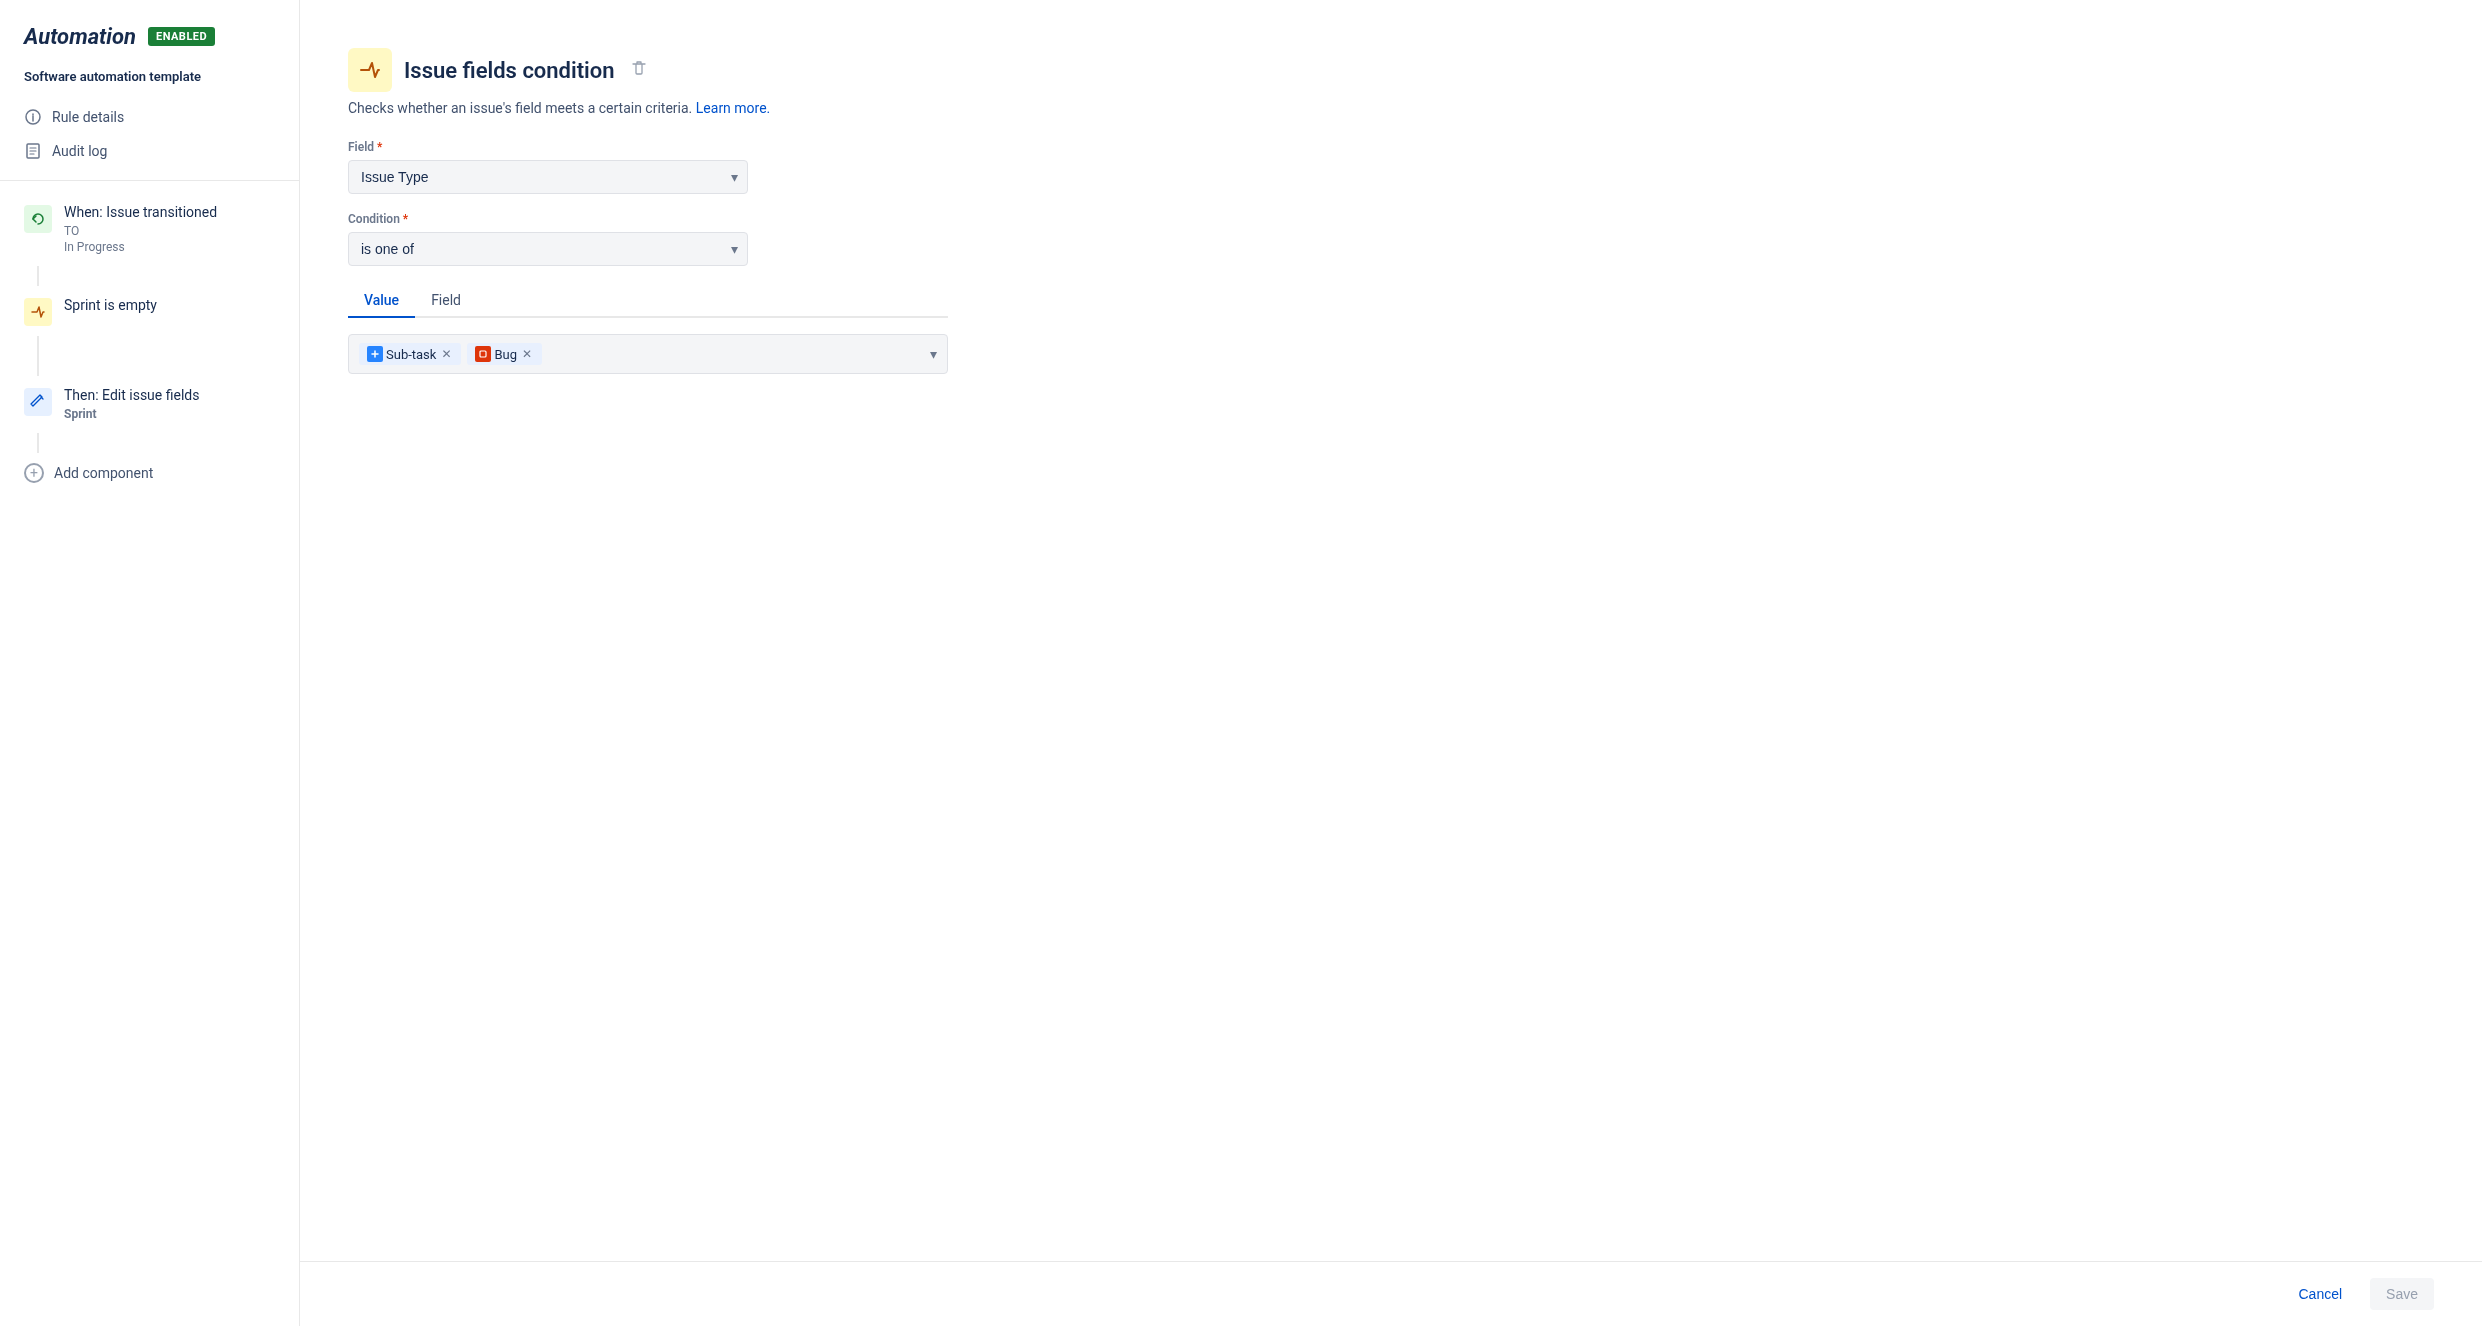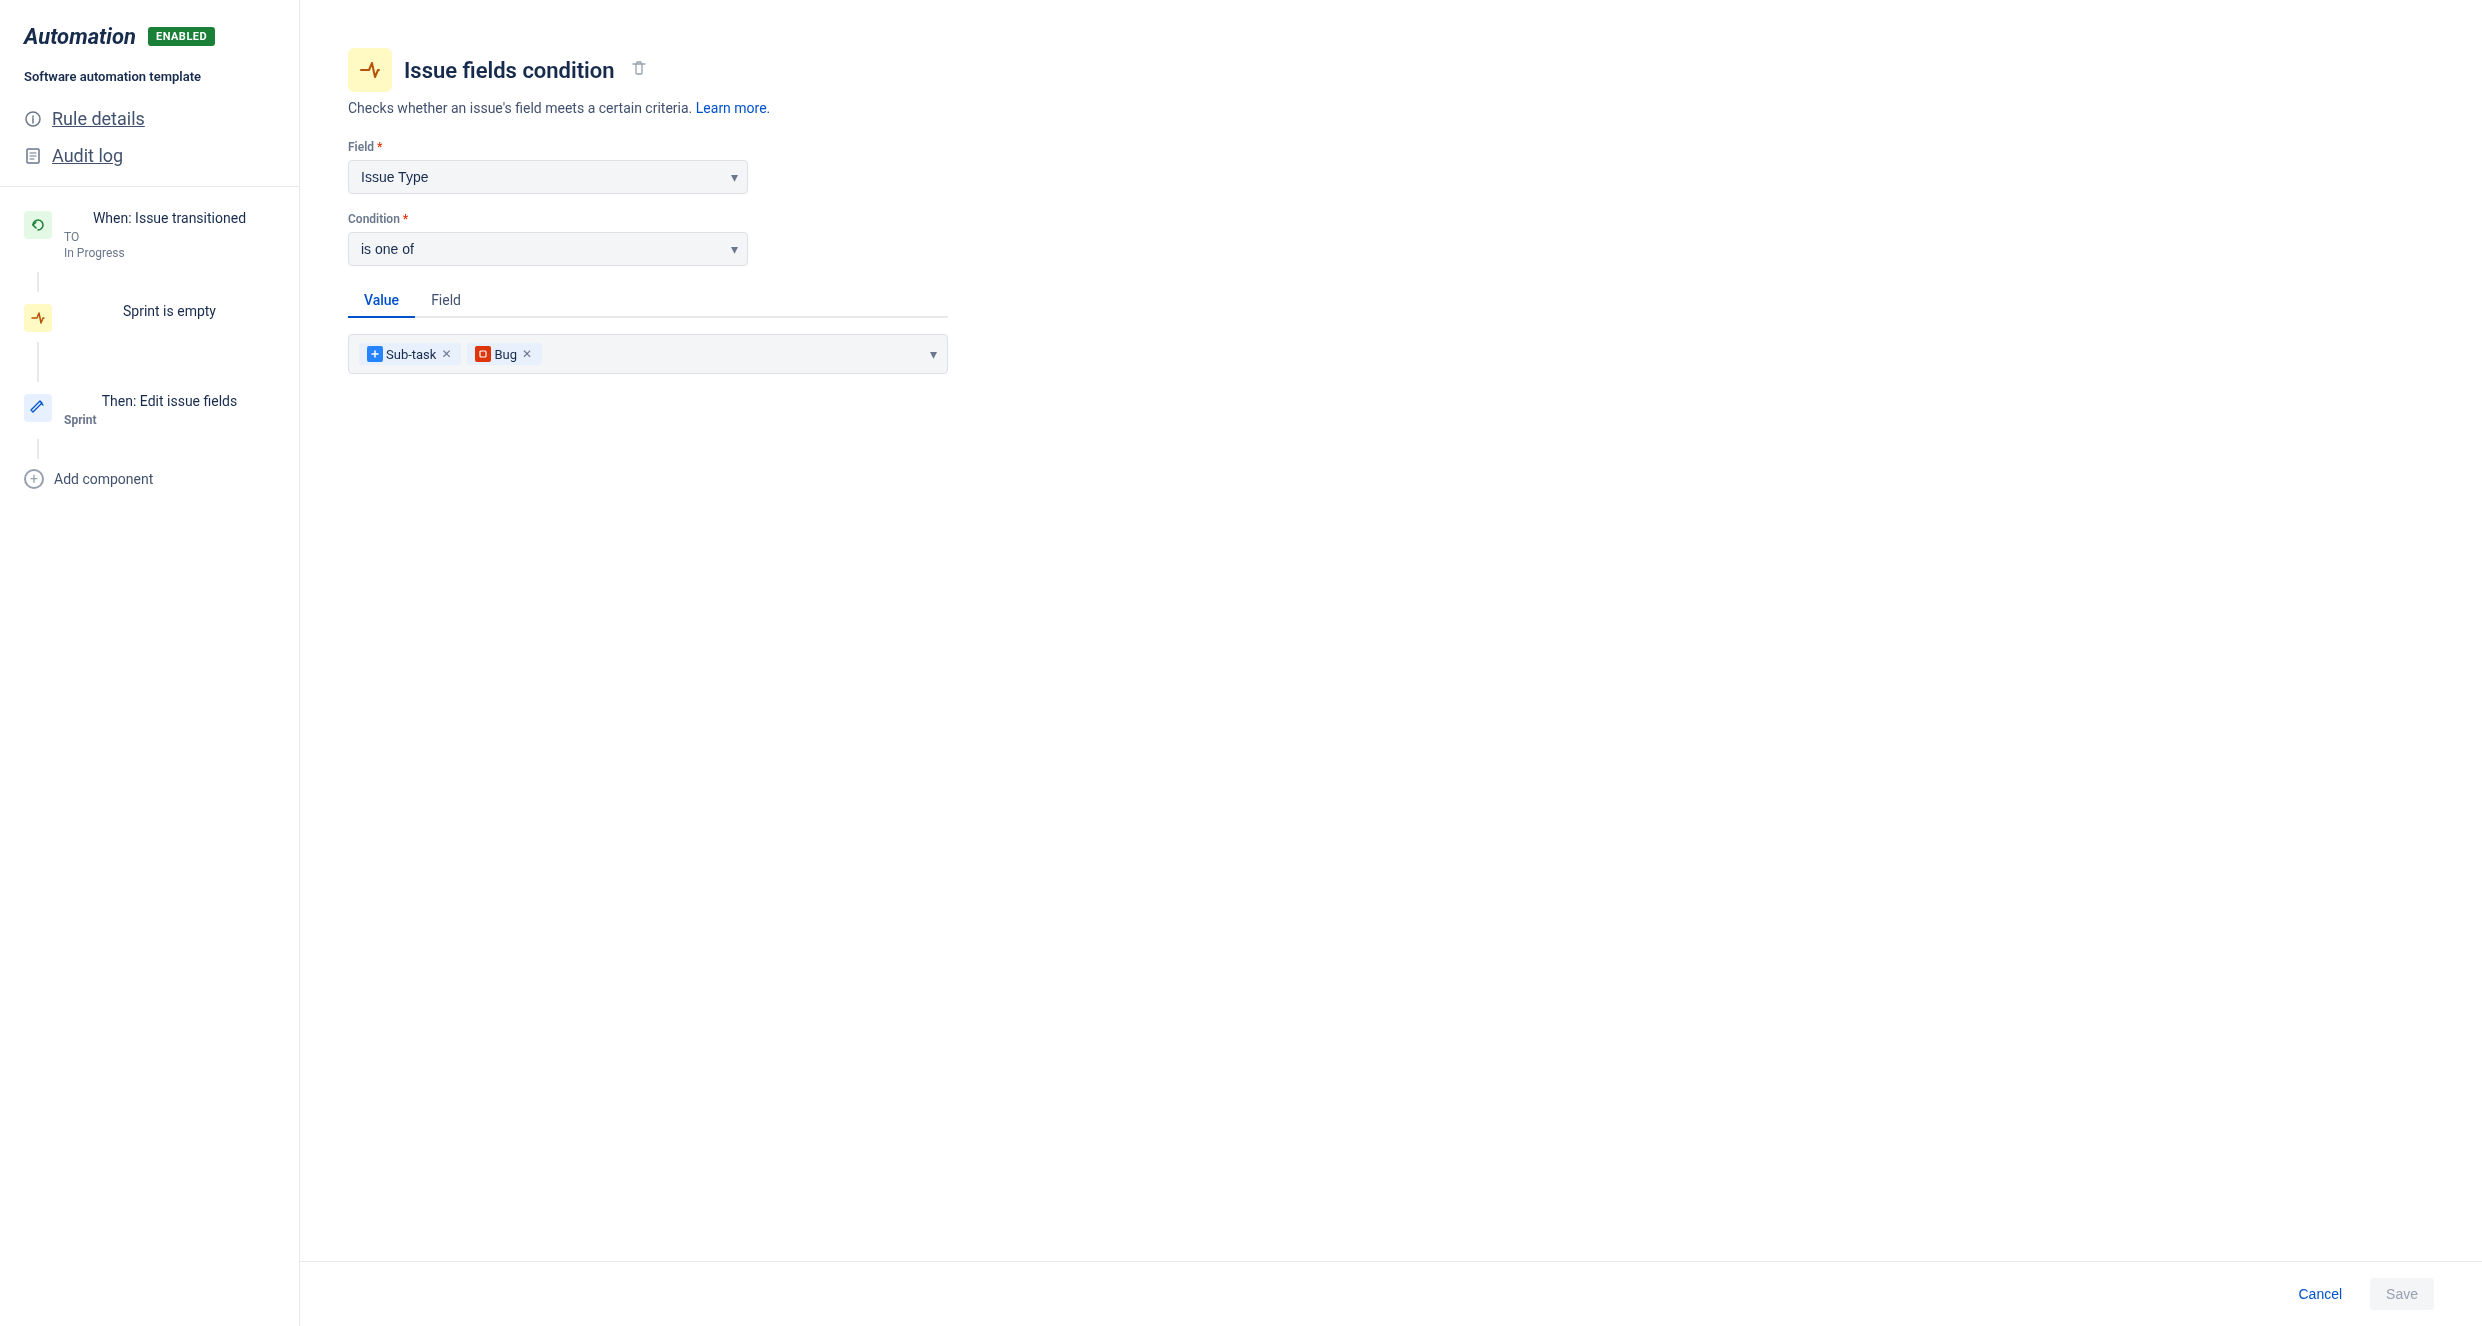--- a/index.html
+++ b/index.html
@@ -51,22 +51,21 @@
       color: #172b4d;
       padding: 0 24px 16px 24px;
     }
     .sidebar-nav-item {
       display: flex;
       align-items: center;
       gap: 10px;
       padding: 8px 24px;
       cursor: pointer;
       color: #42526e;
-      font-size: 18px;
-      text-decoration: underline;
+      font-size: 14px;
     }
     .nav-icon {
       width: 18px;
       height: 18px;
       display: flex;
       align-items: center;
       justify-content: center;
       color: #6b778c;
       font-size: 14px;
     }
@@ -112,21 +111,20 @@
       background: #e6f0ff;
       color: #0052cc;
     }
     .step-text {
       flex: 1;
     }
     .step-title {
       font-size: 14px;
       color: #172b4d;
       line-height: 1.4;
-      text-align: center;
     }
     .step-sub {
       font-size: 12px;
       color: #6b778c;
       line-height: 1.4;
       font-weight: 400;
     }
     .step-title-bold {
       font-weight: 700;
     }

